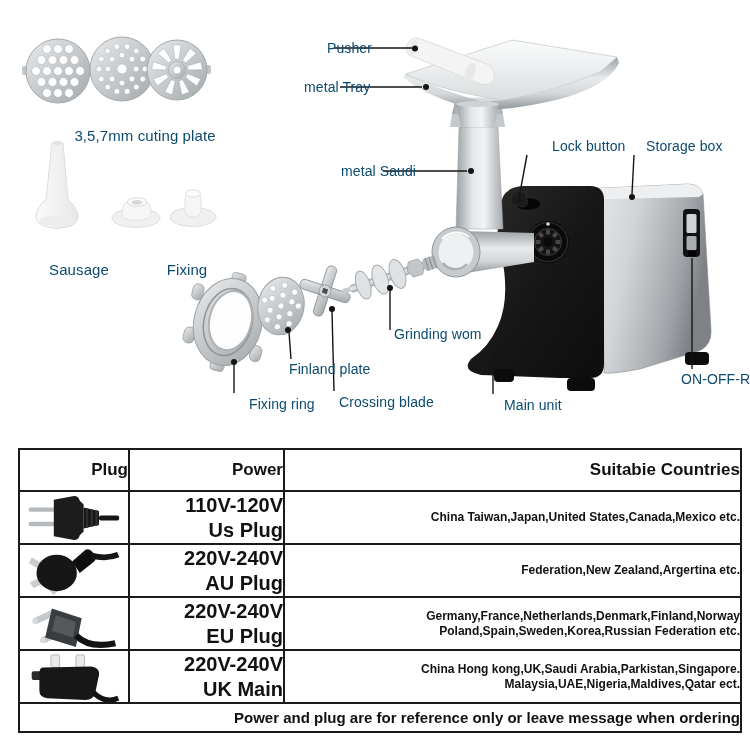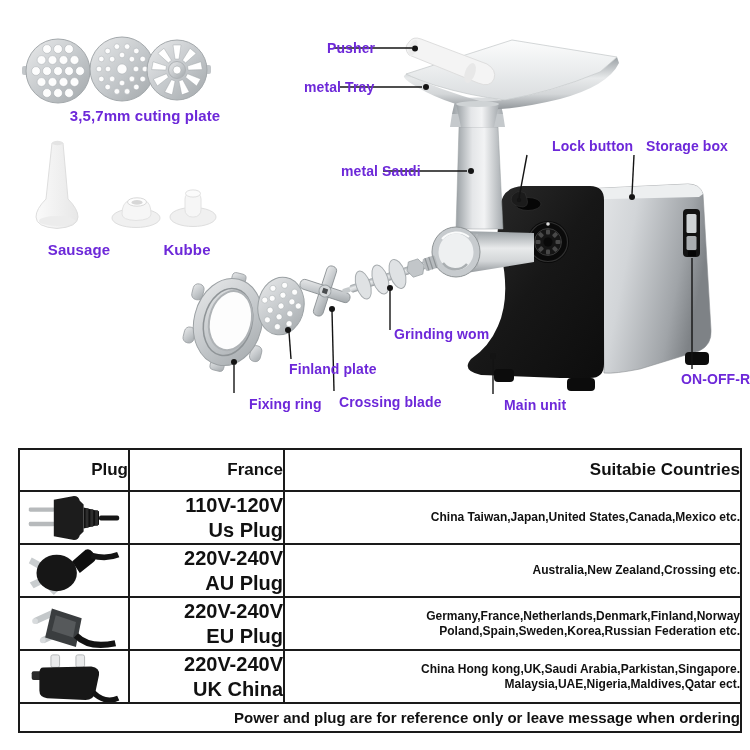--- a/index.html
+++ b/index.html
@@ -2,25 +2,25 @@
 <html><head>
 <meta charset="utf-8">
 <style>
   html,body{margin:0;padding:0;}
   body{
     width:750px;height:750px;position:relative;overflow:hidden;
     background:#ffffff;color:#111;
     font-family:"Liberation Sans",sans-serif;
   }
   .lbl{
-    position:absolute;font-weight:700;font-size:14px;line-height:1.05;
-    white-space:nowrap;color:#6d28d9;letter-spacing:.1px;padding-left:44px;
+    position:absolute;font-weight:400;font-size:14px;line-height:1.05;
+    white-space:nowrap;color:#0c4a6e;letter-spacing:.1px;padding-left:44px;
   }
   .lbl.c{transform:translateX(-50%);}
-  .lbl.cap{font-size:15px;}
+  .lbl.cap{font-size:15px;margin-top:20px;}
   #diagram-svg{position:absolute;left:0;top:0;}
   table.spec{
     position:absolute;left:18px;top:448px;width:722px;
     border-collapse:collapse;table-layout:fixed;background:#fff;
   }
   .spec th,.spec td{
     border:2px solid #1a1a1a;text-align:right;vertical-align:middle;padding:0;color:#111;
   }
   .spec th{font-size:17px;height:40px;font-weight:700;}
   .spec td{height:51px;}
@@ -298,38 +298,38 @@
   </g>
 </svg>
 
 <div class="lbl cap c" style="left:123px;top:108px">3,5,7mm cuting plate</div>
 <div class="lbl" style="left:283px;top:41px">Pusher</div>
 <div class="lbl" style="left:260px;top:80px">metal Tray</div>
 <div class="lbl" style="left:297px;top:164px">metal Saudi</div>
 <div class="lbl" style="left:508px;top:139px">Lock button</div>
 <div class="lbl" style="left:602px;top:139px">Storage box</div>
 <div class="lbl cap c" style="left:57px;top:242px">Sausage</div>
-<div class="lbl cap c" style="left:165px;top:242px">Kubbe</div>
+<div class="lbl cap c" style="left:165px;top:242px">Fixing</div>
 <div class="lbl" style="left:350px;top:327px">Grinding wom</div>
 <div class="lbl" style="left:245px;top:362px">Finland plate</div>
 <div class="lbl" style="left:205px;top:397px">Fixing ring</div>
 <div class="lbl" style="left:295px;top:395px">Crossing blade</div>
 <div class="lbl" style="left:460px;top:398px">Main unit</div>
 <div class="lbl" style="left:637px;top:372px">ON-OFF-REVISE</div>
 
 <table class="spec">
   <colgroup>
       <col style="width:110px">
       <col style="width:155px">
       <col style="width:457px">
     </colgroup>
   <thead>
     <tr>
       <th>Plug</th>
-      <th>France</th>
+      <th>Power</th>
       <th>Suitabie Countries</th>
     </tr>
   </thead>
   <tbody>
     <tr>
       <td class="plug-cell">
         <svg width="98" height="50" viewBox="0 0 100 52">
           <rect x="3" y="15" width="27" height="4.5" rx="1.5" fill="#b7babc"></rect>
           <rect x="3" y="30" width="27" height="4.5" rx="1.5" fill="#b7babc"></rect>
           <path d="M29 7 L50 3 Q55 3 56 8 L60 12 L60 40 L56 44 Q55 49 50 49 L29 45 Z" fill="#1c1c1c"></path>
@@ -357,21 +357,21 @@
           <ellipse cx="32" cy="28" rx="21" ry="19" fill="#161616"></ellipse>
           <path d="M48 16 L62 4 Q66 2 69 6 L72 10 Q74 14 70 17 L56 28 Z" fill="#0e0e0e"></path>
           <path d="M68 10 Q84 14 96 9" stroke="#141414" stroke-width="6" fill="none"></path>
         </svg>
       </td>
       <td class="power-cell">
         <div>220V-240V</div>
         <div>AU Plug</div>
       </td>
       <td class="countries-cell">
-        <div>Australia,New Zealand,Crossing etc.</div>
+        <div>Federation,New Zealand,Argertina etc.</div>
       </td>
     </tr>
     <tr>
       <td class="plug-cell">
         <svg width="98" height="50" viewBox="0 0 100 52">
           <polygon points="8,20 28,11 31,17 11,26" fill="#c4c8ca"></polygon>
           <polygon points="16,40 36,31 39,37 19,46" fill="#c4c8ca"></polygon>
           <circle cx="9.5" cy="23" r="3" fill="#d8dbdd"></circle>
           <circle cx="17.5" cy="43" r="3" fill="#d8dbdd"></circle>
           <polygon points="27,10 58,20 52,50 20,40" fill="#3a3d3f"></polygon>
@@ -393,21 +393,21 @@
         <svg width="98" height="50" viewBox="0 0 100 52">
           <rect x="26" y="3" width="9" height="13" rx="2" fill="#e9eaeb" stroke="#b3b6b8"></rect>
           <rect x="52" y="3" width="9" height="13" rx="2" fill="#e9eaeb" stroke="#b3b6b8"></rect>
           <rect x="6" y="20" width="11" height="9" rx="2" fill="#2a2a2a"></rect>
           <path d="M18 16 Q14 16 14 22 L14 40 Q14 47 22 48 L62 50 Q70 50 72 43 L76 24 Q77 16 68 15 Z" fill="#171717"></path>
           <path d="M70 42 Q82 54 96 48" stroke="#131313" stroke-width="5.5" fill="none"></path>
         </svg>
       </td>
       <td class="power-cell">
         <div>220V-240V</div>
-        <div>UK China</div>
+        <div>UK Main</div>
       </td>
       <td class="countries-cell">
         <div>China Hong kong,UK,Saudi Arabia,Parkistan,Singapore.</div>
         <div>Malaysia,UAE,Nigeria,Maldives,Qatar ect.</div>
       </td>
     </tr>
     <tr>
       <td class="footer-cell" colspan="3">Power and plug are for reference only or leave message when ordering</td>
     </tr>
   </tbody>

